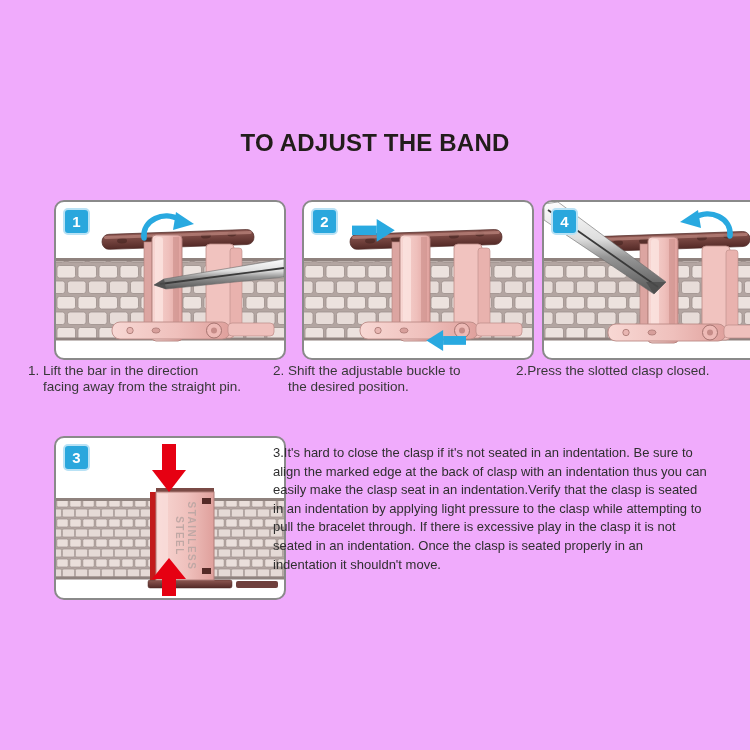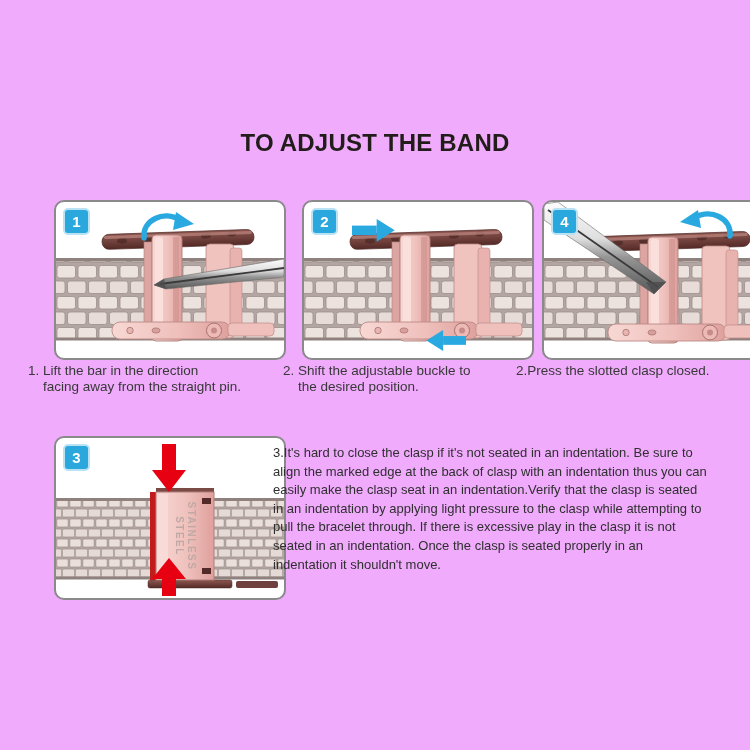--- a/index.html
+++ b/index.html
@@ -23,21 +23,21 @@
   .badge{
     position:absolute;left:7px;top:6px;width:23px;height:23px;z-index:5;
     background:#2aa7dd;border:2px solid #b9e2f5;border-radius:5px;
     color:#ffffff;font-size:15px;font-weight:bold;line-height:23px;text-align:center;
   }
   .caption{
     position:absolute;top:352px;font-size:13.5px;line-height:16px;color:#383838;
     white-space:pre-wrap;margin:11px;
   }
   .c1{left:17px;width:240px;}
-  .c2{left:272px;width:238px;}
+  .c2{left:262px;width:238px;}
   .c4{left:505px;width:240px;}
   .step3-text{
     position:absolute;left:257px;top:428px;width:492px;
     font-size:13px;line-height:18.6px;color:#2f2f2f;white-space:pre-line;margin:16px;
   }
   .defs-holder{position:absolute;width:0;height:0;overflow:hidden;}
 </style>
 </head>
 <body>
 

